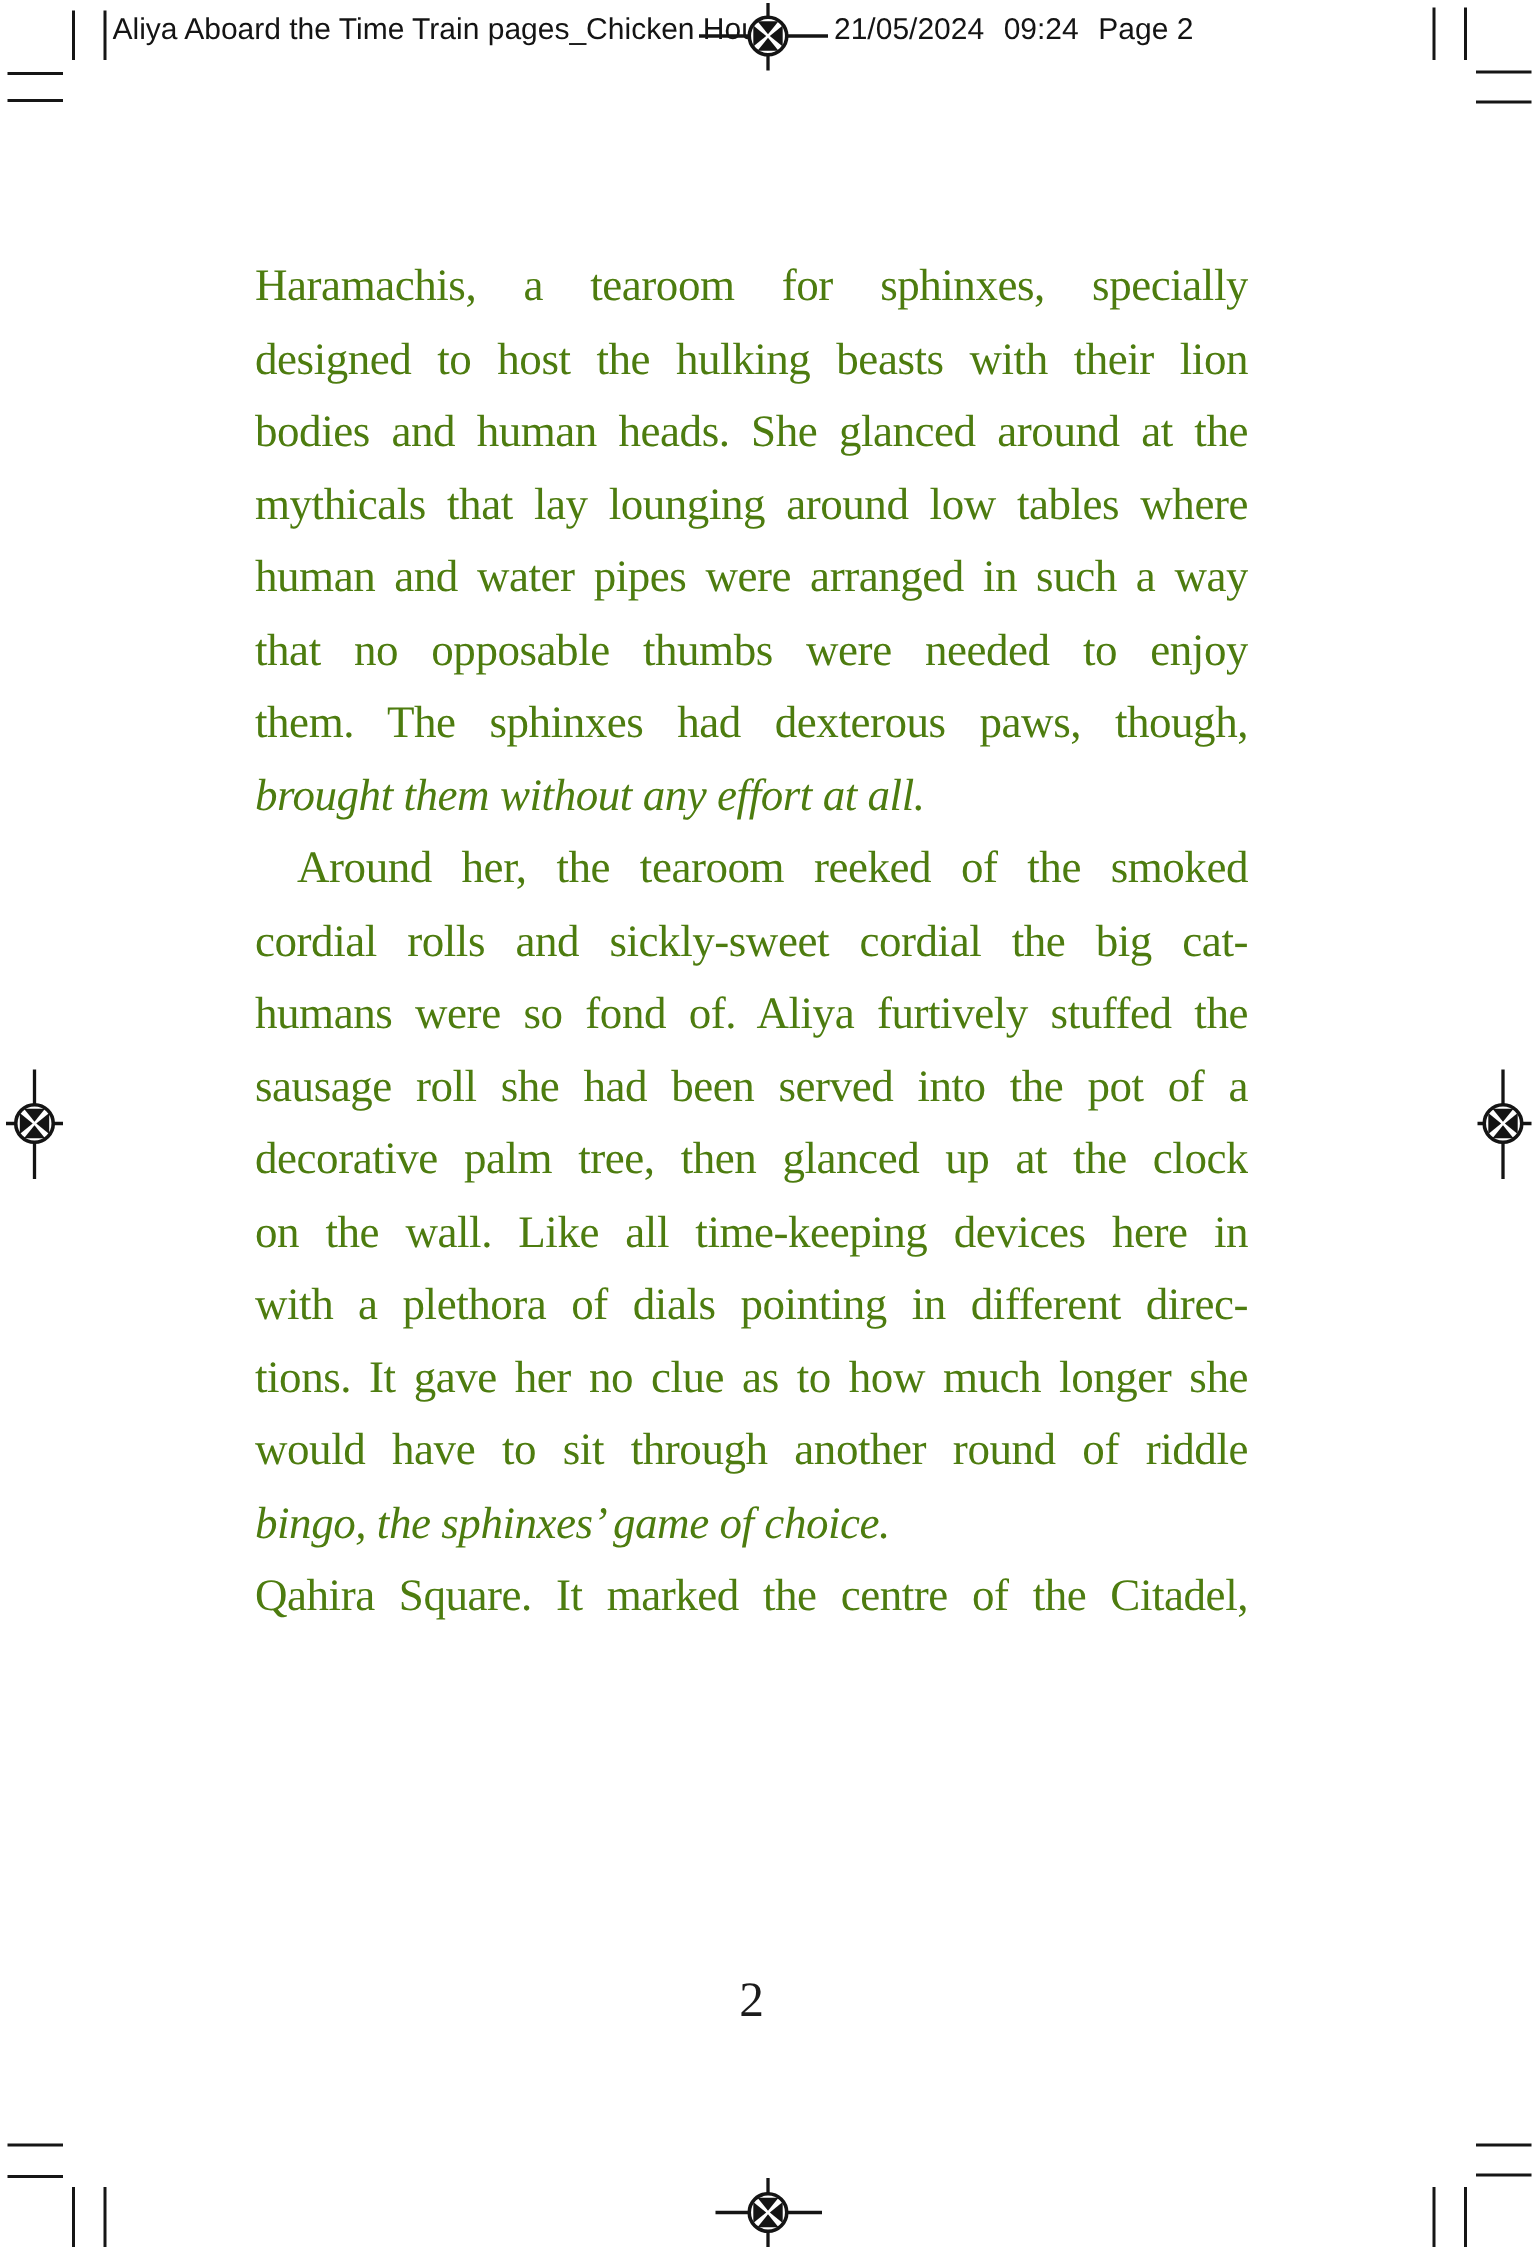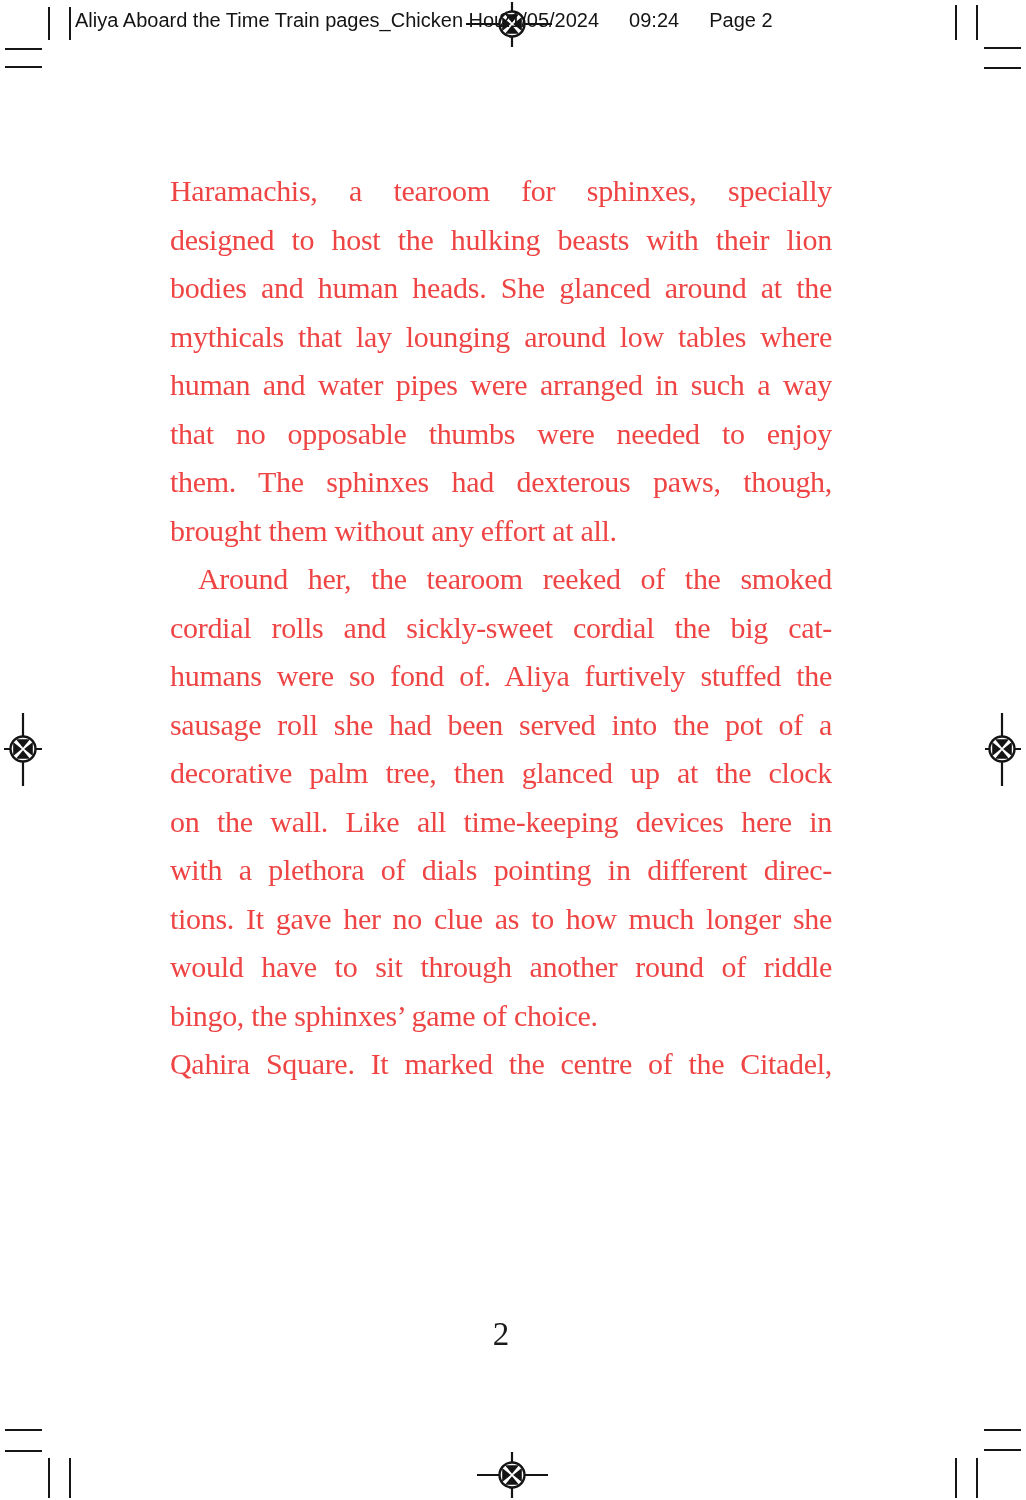--- a/index.html
+++ b/index.html
@@ -20,39 +20,39 @@
   
   .slug{
     position:absolute;
     font-family:"Liberation Sans", sans-serif;
     font-size:20px;
     line-height:24px;
     color:#141414;
     white-space:nowrap;
   }
   #slug-filename{left:75px;top:8px;width:442px;overflow:hidden;z-index:1;}
-  #slug-right{left:499px;top:8px;display:flex;gap:30px;z-index:3;}
+  #slug-right{left:556px;top:8px;display:flex;gap:13px;z-index:3;}
   #reg-top{z-index:2;}
   
   #text-block{
     position:absolute;
     left:170px;top:167px;width:662px;
     font-family:"Liberation Serif", serif;
     font-size:30px;
     line-height:48.5px;
     letter-spacing:-0.3px;
-    color:#ef4444;
+    color:#4d7c0f;
   }
   .line{
     text-align:justify;
     text-align-last:justify;
     overflow:hidden;
     height:48.5px;
   }
-  .line.line-end{text-align:left;text-align-last:left;}
+  .line.line-end{text-align:left;text-align-last:left;font-style:italic;}
   .line.indent{text-indent:28px;}
   
   #page-number{
     position:absolute;
     left:170px;top:1318px;width:662px;
     text-align:center;
     font-family:"Liberation Serif", serif;
     font-size:33px;
     line-height:33px;
     color:#1b1b1b;

